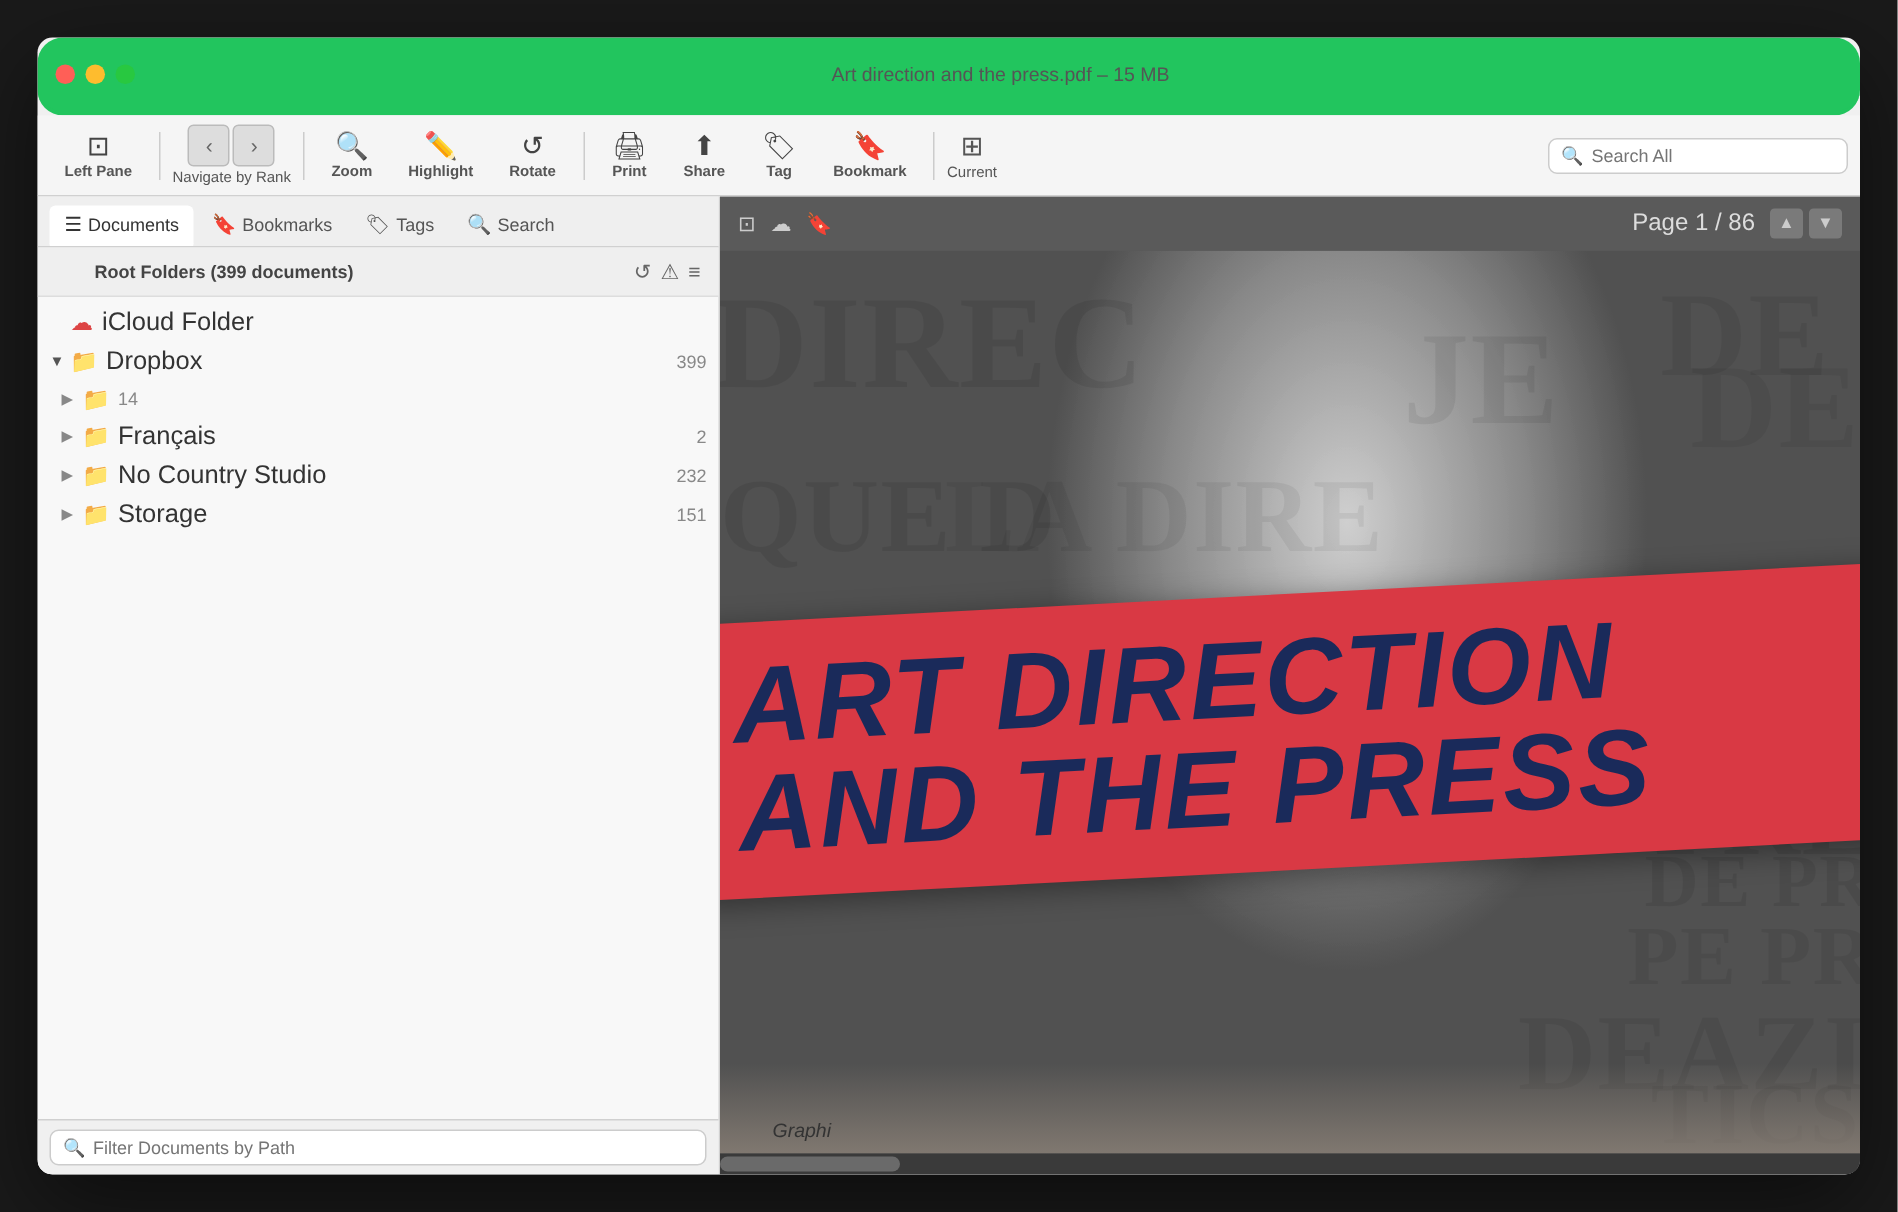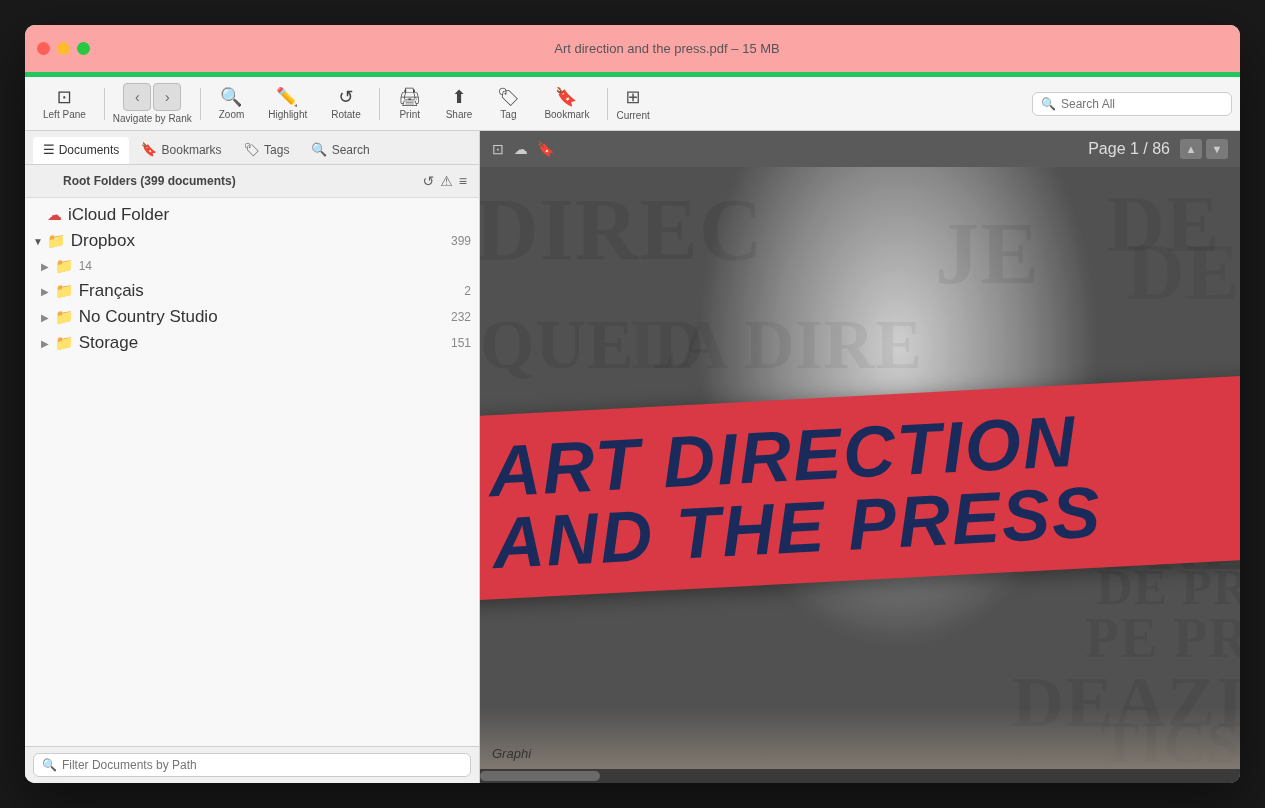--- a/index.html
+++ b/index.html
@@ -17,26 +17,27 @@
       background: #f0f0f0;
       border-radius: 10px;
       overflow: hidden;
       display: flex;
       flex-direction: column;
       box-shadow: 0 20px 60px rgba(0,0,0,0.5);
     }
     
     .title-bar {
       height: 52px;
-      background: #fca5a5;
-      border-bottom: 5px solid #22c55e;
+      background: #22c55e;
+      border-bottom: 3px solid #22c55e;
       display: flex;
       align-items: center;
       padding: 0 12px;
       flex-shrink: 0;
+      border-radius: 17px;
     }
     .traffic-lights {
       display: flex;
       gap: 7px;
       margin-right: 16px;
     }
     .traffic-light {
       width: 13px;
       height: 13px;
       border-radius: 50%;
@@ -73,20 +74,21 @@
       gap: 3px;
     }
     .toolbar-btn .btn-icon {
       font-size: 18px;
       color: #444;
       line-height: 1;
     }
     .toolbar-btn .btn-label {
       font-size: 10px;
       color: #555;
+      font-weight: bold;
     }
     .toolbar-separator {
       width: 1px;
       height: 32px;
       background: #ccc;
       margin: 0 4px;
     }
     .nav-btn {
       width: 28px;
       height: 28px;
@@ -376,21 +378,21 @@
     }
     .bottom-caption {
       position: absolute;
       bottom: 0;
       left: 0;
       right: 0;
       height: 60px;
       background: linear-gradient(to top, rgba(140,130,120,0.8), transparent);
       display: flex;
       align-items: flex-end;
-      padding: 8px 12px;
+      padding: 8px 35px;
       color: #333;
       font-size: 13px;
       font-style: italic;
       z-index: 5;
     }
   </style>
 </head>
 <body>
 
 <div class="window">

